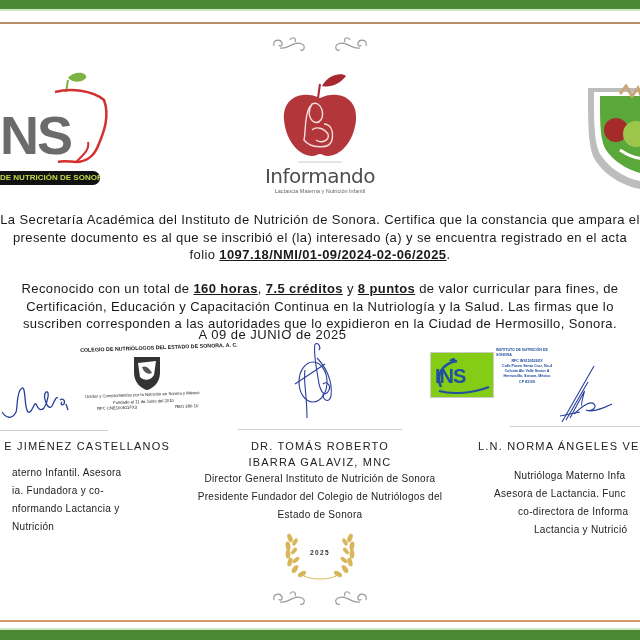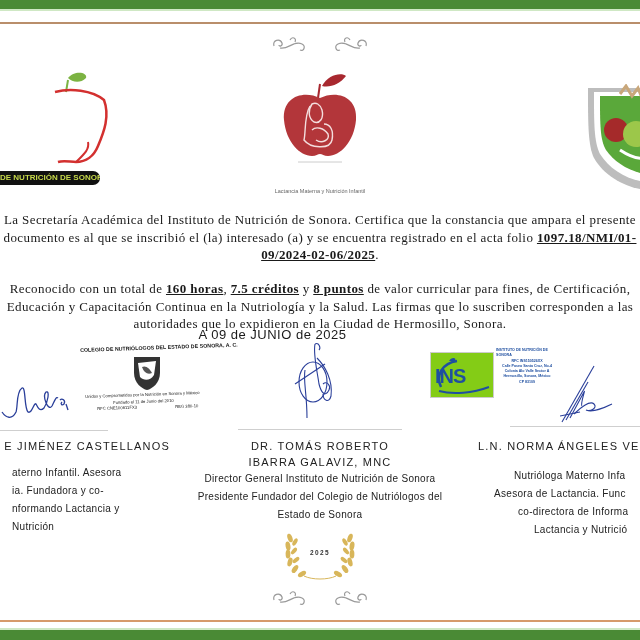--- a/index.html
+++ b/index.html
@@ -26,21 +26,21 @@
   .ins-bar { position:absolute; left:0; top:101px; width:100px; height:14px; background:#111; border-radius:0 8px 8px 0; color:#c7d94a; font-size:8px; font-weight:bold; line-height:14px; white-space:nowrap; overflow:hidden; padding-left:0; }
   .ins-bar span { padding-left:0px; }
 
   .logo-informando { position:absolute; left:258px; top:68px; width:124px; height:124px; text-align:center; }
   .informando-title { position:absolute; left:0; top:96px; width:124px; font-size:20px; color:#4d4d4d; font-family:"DejaVu Sans", sans-serif; letter-spacing:-0.5px; }
   .informando-sub { position:absolute; left:0; top:120px; width:124px; font-size:5.5px; color:#666; }
 
   .logo-colegio { position:absolute; left:586px; top:84px; width:60px; height:110px; }
 
   
-  .para { position:absolute; left:0; width:640px; text-align:center; font-size:13px; line-height:17.5px; color:#1a1a1a; letter-spacing:0.4px; font-family:Liberation Serif, serif; }
+  .para { position:absolute; left:0; width:640px; text-align:center; font-size:13px; line-height:17.5px; color:#1a1a1a; letter-spacing:0.4px; font-family:Liberation Sans, sans-serif; }
   .para1 { top:211px; }
   .para2 { top:280px; left:-4px; width:648px; }
   .para b u, .para u b { font-weight:bold; }
   .date-line { position:absolute; left:0; top:327px; width:545px; text-align:center; font-size:13px; font-weight:normal; letter-spacing:0.5px; color:#1a1a1a; }
 
   
   .stamp-colegio { position:absolute; left:75px; top:345px; width:155px; height:70px; font-family:"Liberation Sans", sans-serif; color:#222; }
   .stamp-colegio .st-title { position:absolute; left:5px; top:2px; font-size:5.3px; font-weight:bold; white-space:nowrap; transform:rotate(-2deg); transform-origin:left top; }
   .stamp-colegio .st-l1 { position:absolute; left:10px; top:49px; font-size:4.2px; white-space:nowrap; transform:rotate(-2deg); transform-origin:left top; }
   .stamp-colegio .st-l2 { position:absolute; left:38px; top:55px; font-size:4.2px; white-space:nowrap; transform:rotate(-2deg); transform-origin:left top; }
@@ -85,35 +85,37 @@
   </g>
 </svg>
 
 <div class="logo-ins">
   <svg style="position:absolute;left:0;top:0" width="110" height="110" viewBox="0 0 110 110">
     <path d="M68 8 C74 0, 88 2, 86 8 C80 14, 72 12, 68 8 Z" fill="#7cb342"></path>
     <path d="M68 10 L66 22" stroke="#7cb342" stroke-width="2" fill="none"></path>
     <path d="M55 22 C70 18, 92 20, 104 30 C110 46, 104 62, 98 76 C94 86, 86 92, 76 92 C70 92, 64 90, 58 92" stroke="#d3302f" stroke-width="2.5" fill="none"></path>
     <path d="M76 92 C82 86, 90 80, 88 72" stroke="#d3302f" stroke-width="2" fill="none"></path>
   </svg>
+  <div class="ins-letters">NS</div>
   <div class="ins-bar"><span>DE NUTRICIÓN DE SONORA</span></div>
 </div>
 
 <div class="logo-informando">
   <svg style="position:absolute;left:22px;top:0" width="80" height="96" viewBox="0 0 80 96">
     <path d="M42 18 C48 6, 62 4, 66 8 C60 16, 50 20, 42 18 Z" fill="#a8282f"></path>
     <path d="M38 30 L40 16" stroke="#a8282f" stroke-width="2" fill="none"></path>
     <path d="M40 30 C24 22, 2 28, 4 52 C6 74, 20 88, 32 88 C36 88, 38 86, 40 86 C42 86, 44 88, 48 88 C60 88, 74 74, 76 52 C78 28, 56 22, 40 30 Z" fill="#b3363a"></path>
     <g fill="none" stroke="#f4dede" stroke-width="1.4">
       <path d="M32 36 C28 42, 28 50, 34 54 C40 56, 44 50, 42 42 C40 36, 36 34, 32 36 Z"></path>
       <path d="M30 38 C24 48, 26 64, 24 72 C30 80, 50 82, 52 72 C54 62, 50 56, 44 56"></path>
       <path d="M32 62 C36 58, 44 60, 48 66 C50 72, 42 76, 36 72"></path>
     </g>
     <line x1="18" y1="94" x2="62" y2="94" stroke="#ccc" stroke-width="1"></line>
   </svg>
+  <div class="informando-title">Informando</div>
   <div class="informando-sub">Lactancia Materna y Nutrición Infantil</div>
 </div>
 
 <div class="logo-colegio">
   <svg width="60" height="110" viewBox="0 0 60 110">
     <path d="M2 4 L60 4 L60 106 C40 104, 18 92, 8 74 C2 62, 2 40, 2 4 Z" fill="#bdbdbd"></path>
     <path d="M8 8 L60 8 L60 98 C42 96, 24 86, 14 70 C8 58, 8 40, 8 8 Z" fill="#fff"></path>
     <path d="M14 12 L60 12 L60 90 C44 88, 28 78, 20 66 C14 56, 14 40, 14 12 Z" fill="#5aa83a"></path>
     <circle cx="30" cy="46" r="12" fill="#a52a2a"></circle>
     <circle cx="50" cy="50" r="13" fill="#9cc74a"></circle>

